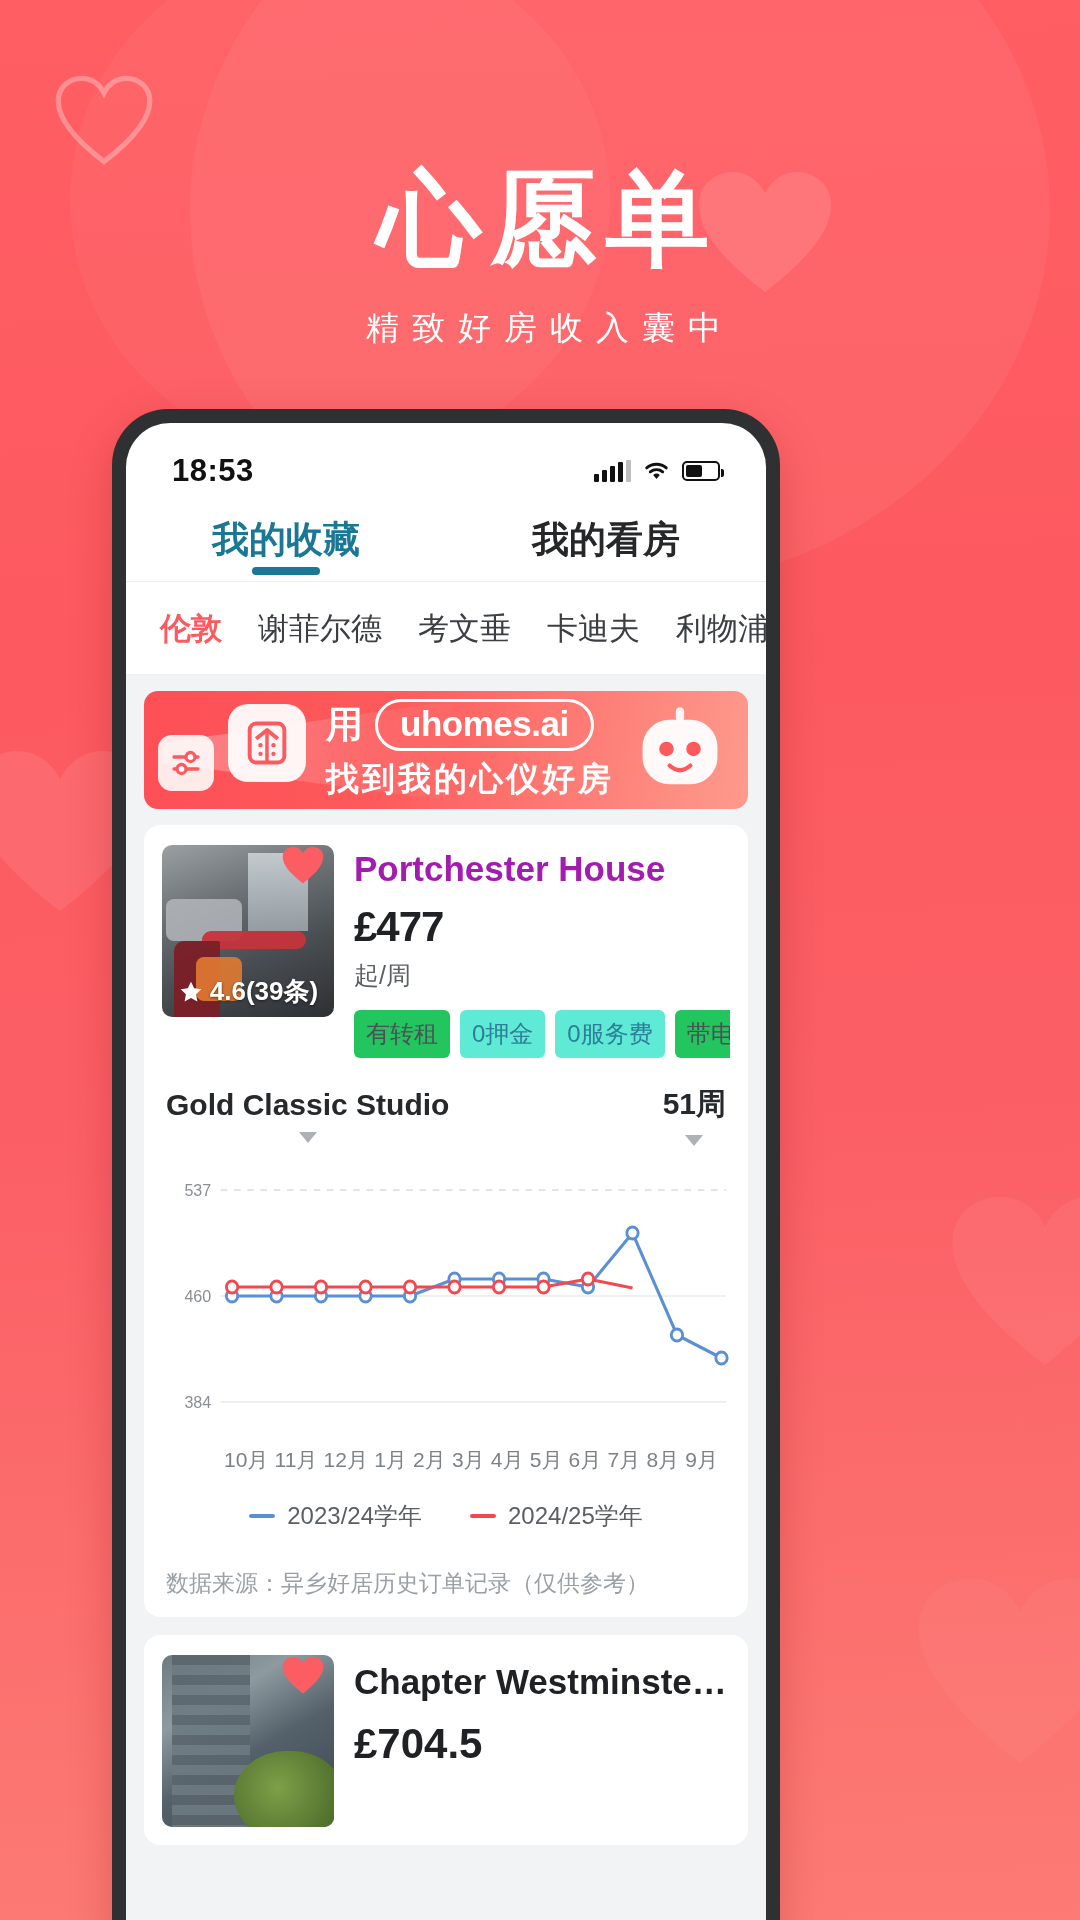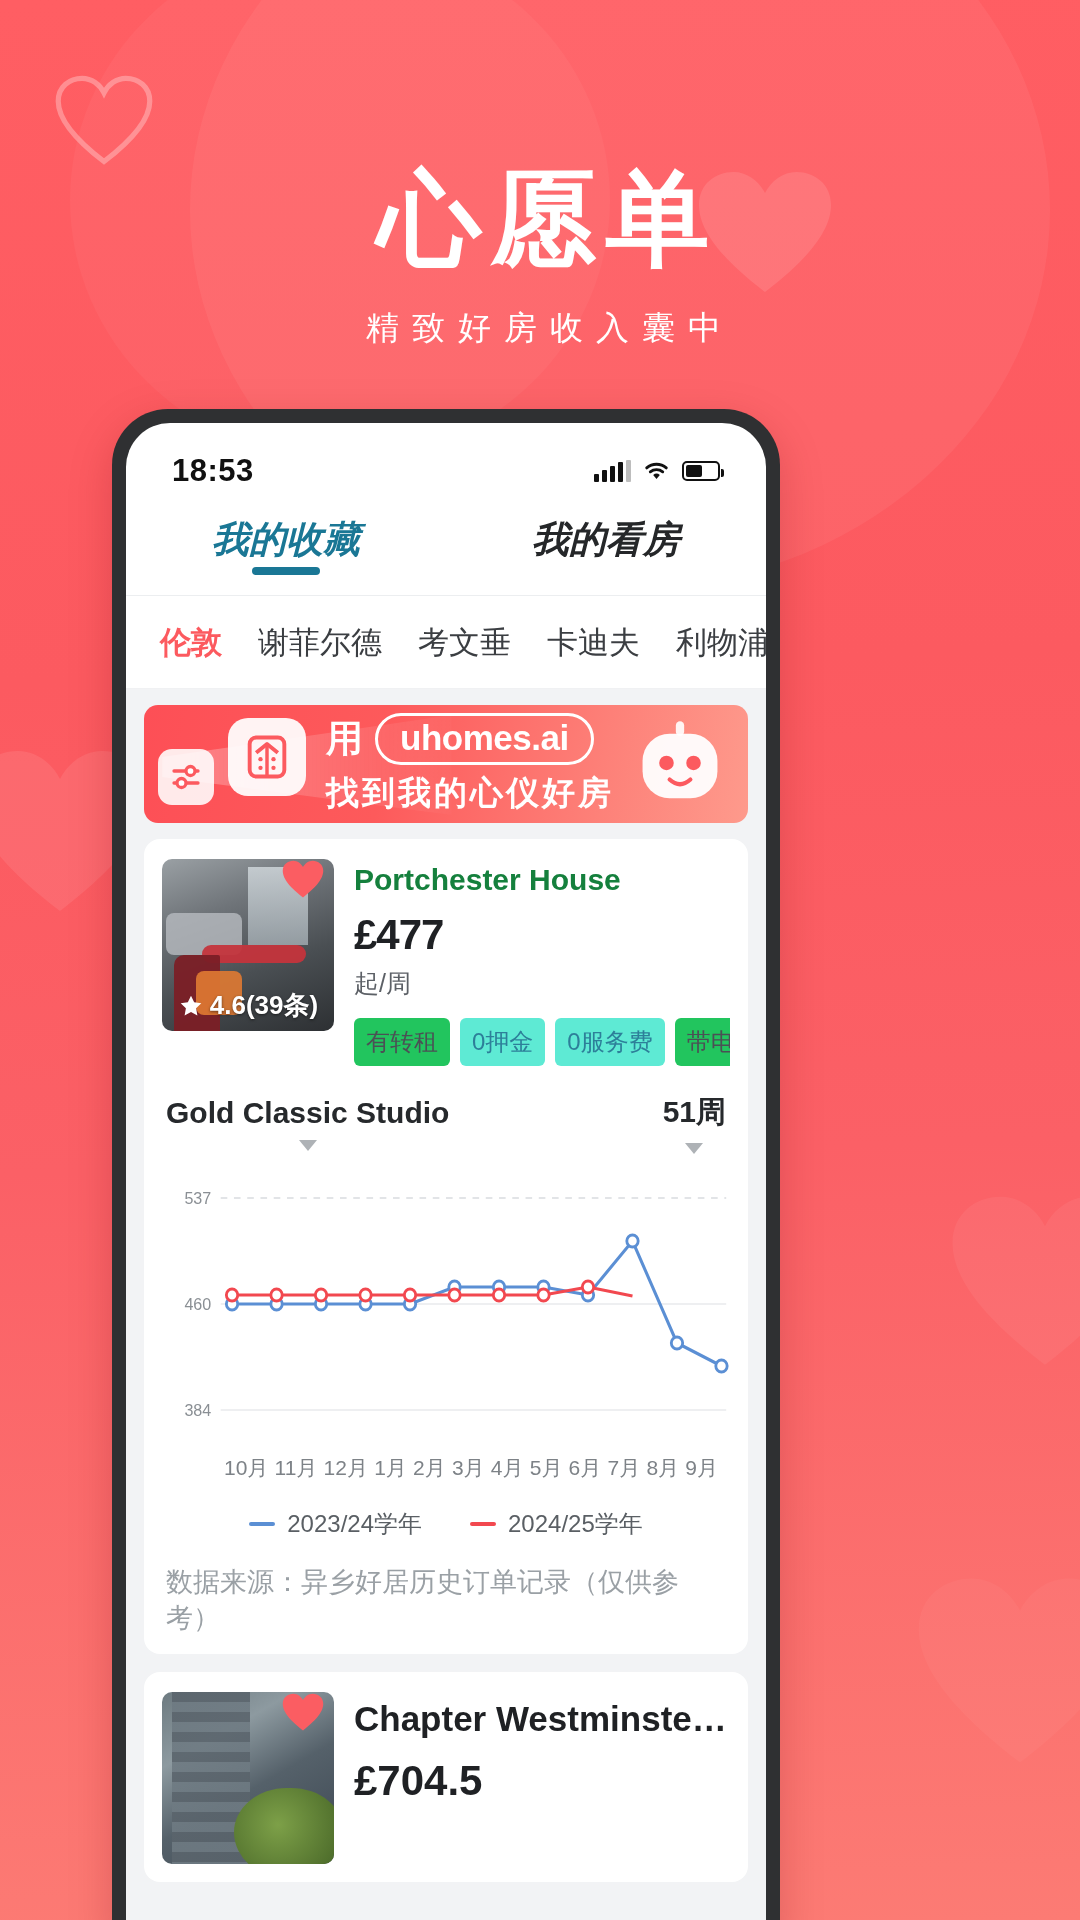--- a/index.html
+++ b/index.html
@@ -124,23 +124,22 @@
   }
   .batt::after {
     content:""; position:absolute; right:-6px; top:6px;
     width:3px; height:8px; background:#111; border-radius:0 2px 2px 0;
   }
   .batt i { display:block; height: 100%; width: 52%; background:#111; border-radius: 2px; }
 
   
   .tabs {
     display: flex; align-items: flex-start;
-    padding: 18px 0 14px 0;
+    padding: 18px 0 0 0;
     border-bottom: 1.5px solid #eceef0;
-    font-style: italic;
   }
   .tab {
     flex: 1; text-align: center;
     font-size: 37px; color: #252729; font-weight: 700;
     padding-bottom: 16px; position: relative;
   }
   .tab.active { color: #1a7795; }
   .tab.active::after {
     content:""; position: absolute; left: 50%; bottom: 6px;
     transform: translateX(-50%);
@@ -250,21 +249,21 @@
   .rating {
     position: absolute; left: 0; right: 0; bottom: 8px;
     display: flex; align-items: center; justify-content: center; gap: 6px;
     color: #fff; font-size: 26px; font-weight: 600;
     text-shadow: 0 1px 3px rgba(0,0,0,.55);
   }
   .rating svg { width: 26px; height: 26px; }
 
   .pinfo { flex: 1; min-width: 0; padding-top: 4px; }
   .pname {
-    font-size: 30px; font-weight: 700; color: #15803d;
+    font-size: 35px; font-weight: 700; color: #a21caf;
     white-space: nowrap; overflow: hidden; text-overflow: ellipsis;
   }
   .pprice { margin-top: 14px; display: flex; align-items: baseline; gap: 8px; flex-direction: column; }
   .pprice .amt { font-size: 42px; font-weight: 700; color: #1f2124; letter-spacing: -1px; }
   .pprice .unit { font-size: 25px; color: #5c6066; }
   .ptags {
     margin-top: 18px; display: flex; gap: 10px;
     white-space: nowrap; overflow: hidden;
   }
   .tag {
@@ -296,22 +295,22 @@
     padding: 8px 12px 0 62px;
   }
   .xlab { font-size: 21px; color: #7d8287; }
   .legend {
     margin-top: 26px;
     display: flex; align-items: center; justify-content: center; gap: 48px;
   }
   .lg { display: flex; align-items: center; gap: 12px; font-size: 24px; color: #5a5f64; }
   .lg .dash { width: 26px; height: 4px; border-radius: 2px; }
   .source {
-    margin-top: 24px; padding: 0 4px;
-    font-size: 27px; color: #9aa0a5;
+    margin-top: 36px; padding: 0 4px;
+    font-size: 23px; color: #9aa0a5;
   }
 
   
   .card2 { margin-top: 18px; background:#fff; border-radius: 16px; padding: 20px 18px 18px 18px; }
   .thumb2 {
     width: 172px; height: 172px; border-radius: 10px; flex:none;
     position: relative; overflow: hidden;
     background: linear-gradient(150deg,#6d7a80 0%, #8d9aa0 28%, #55616a 55%, #3c4651 100%);
   }
   .thumb2 .grn {

